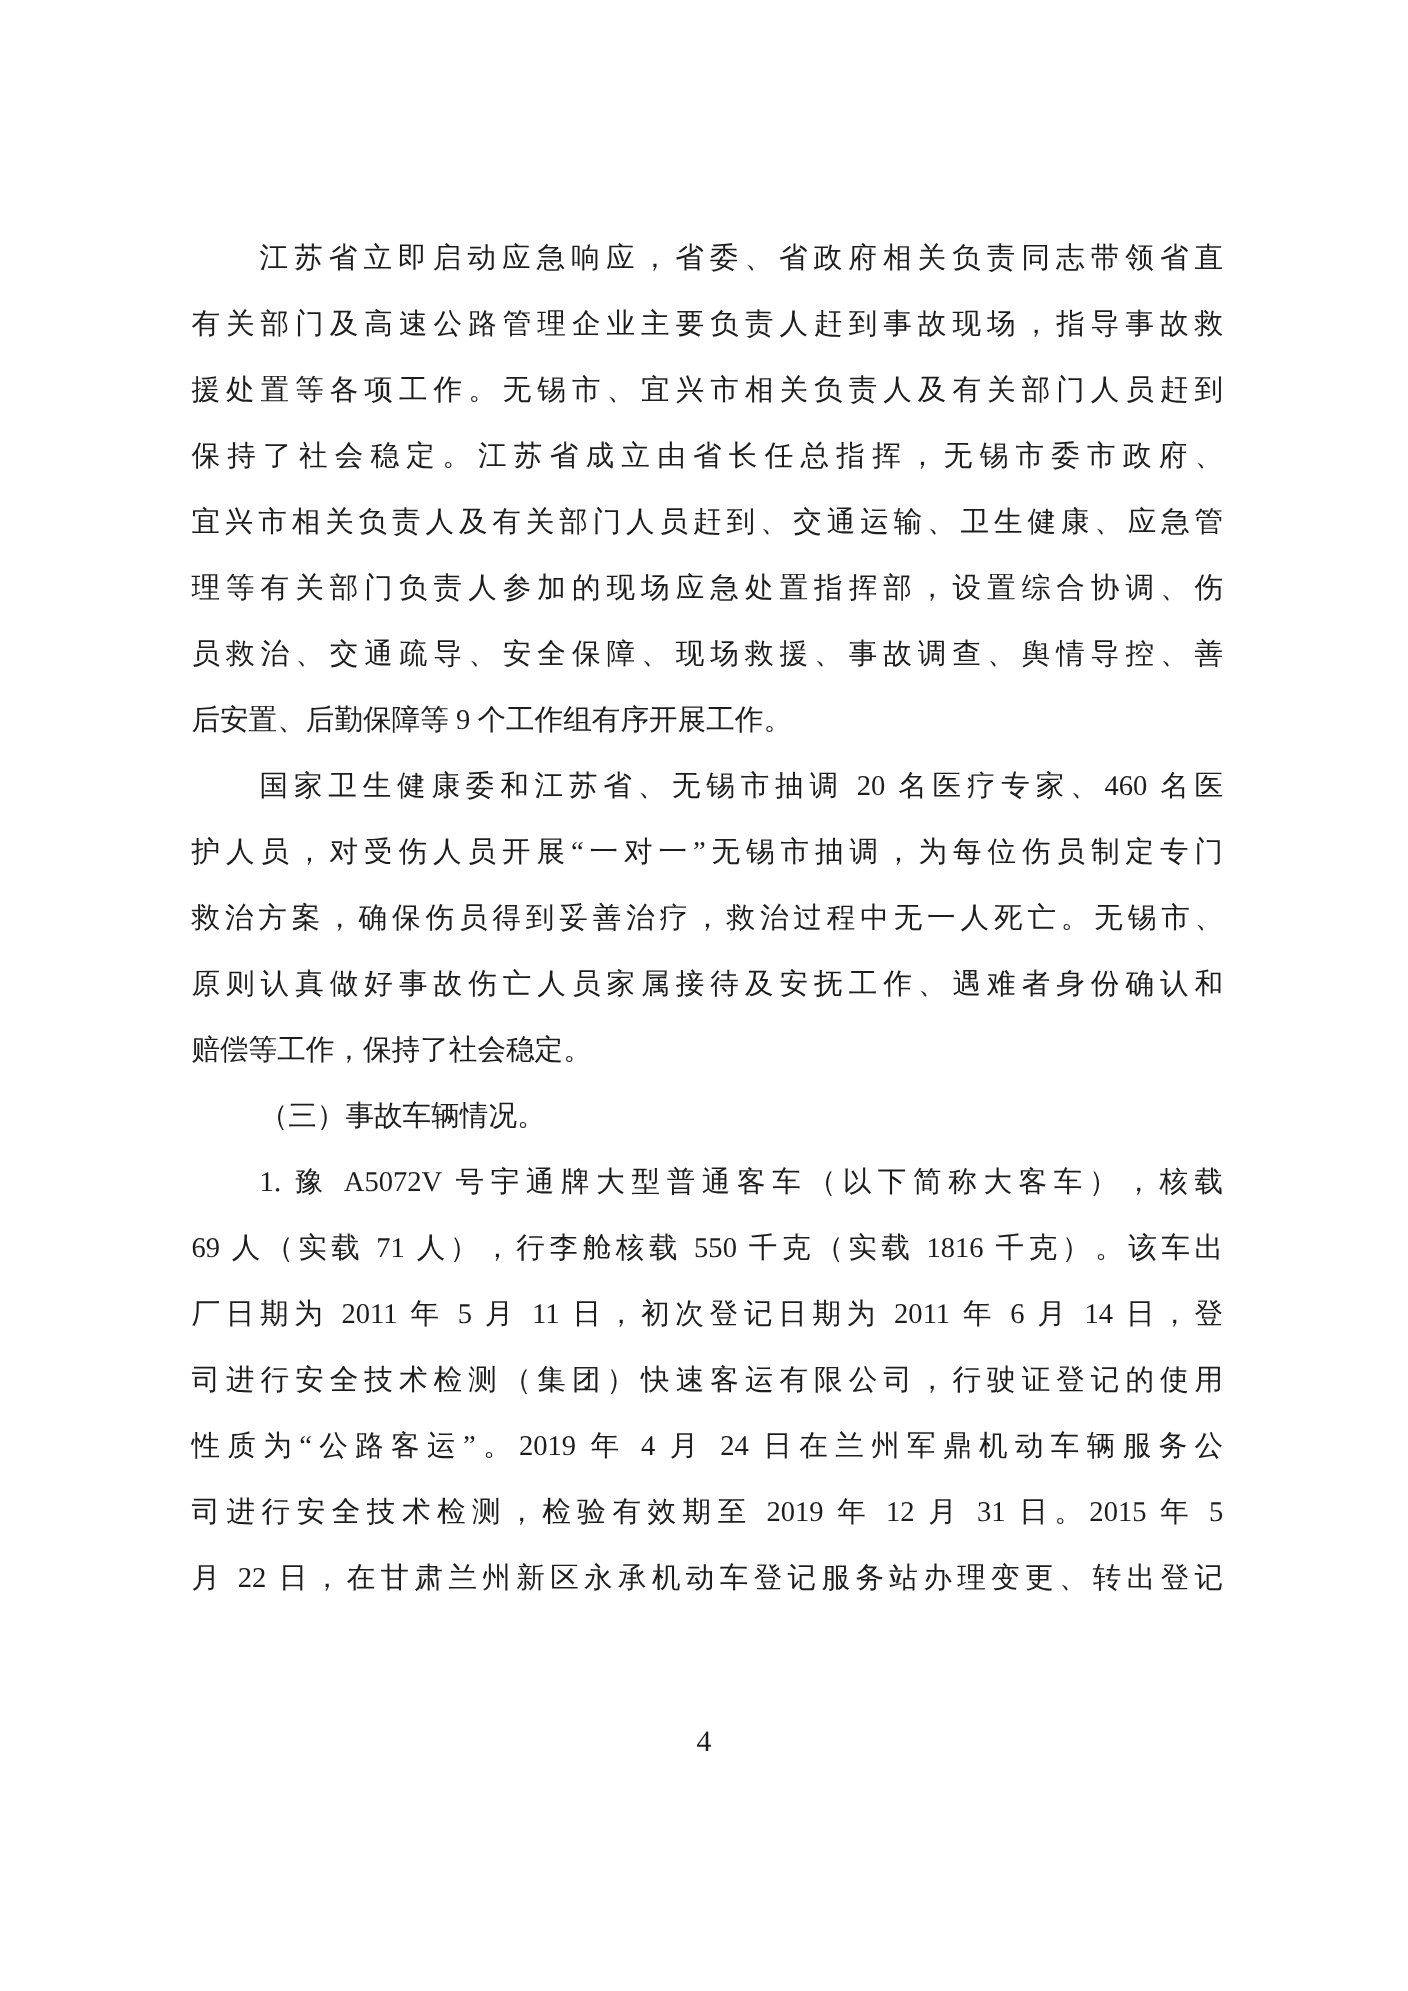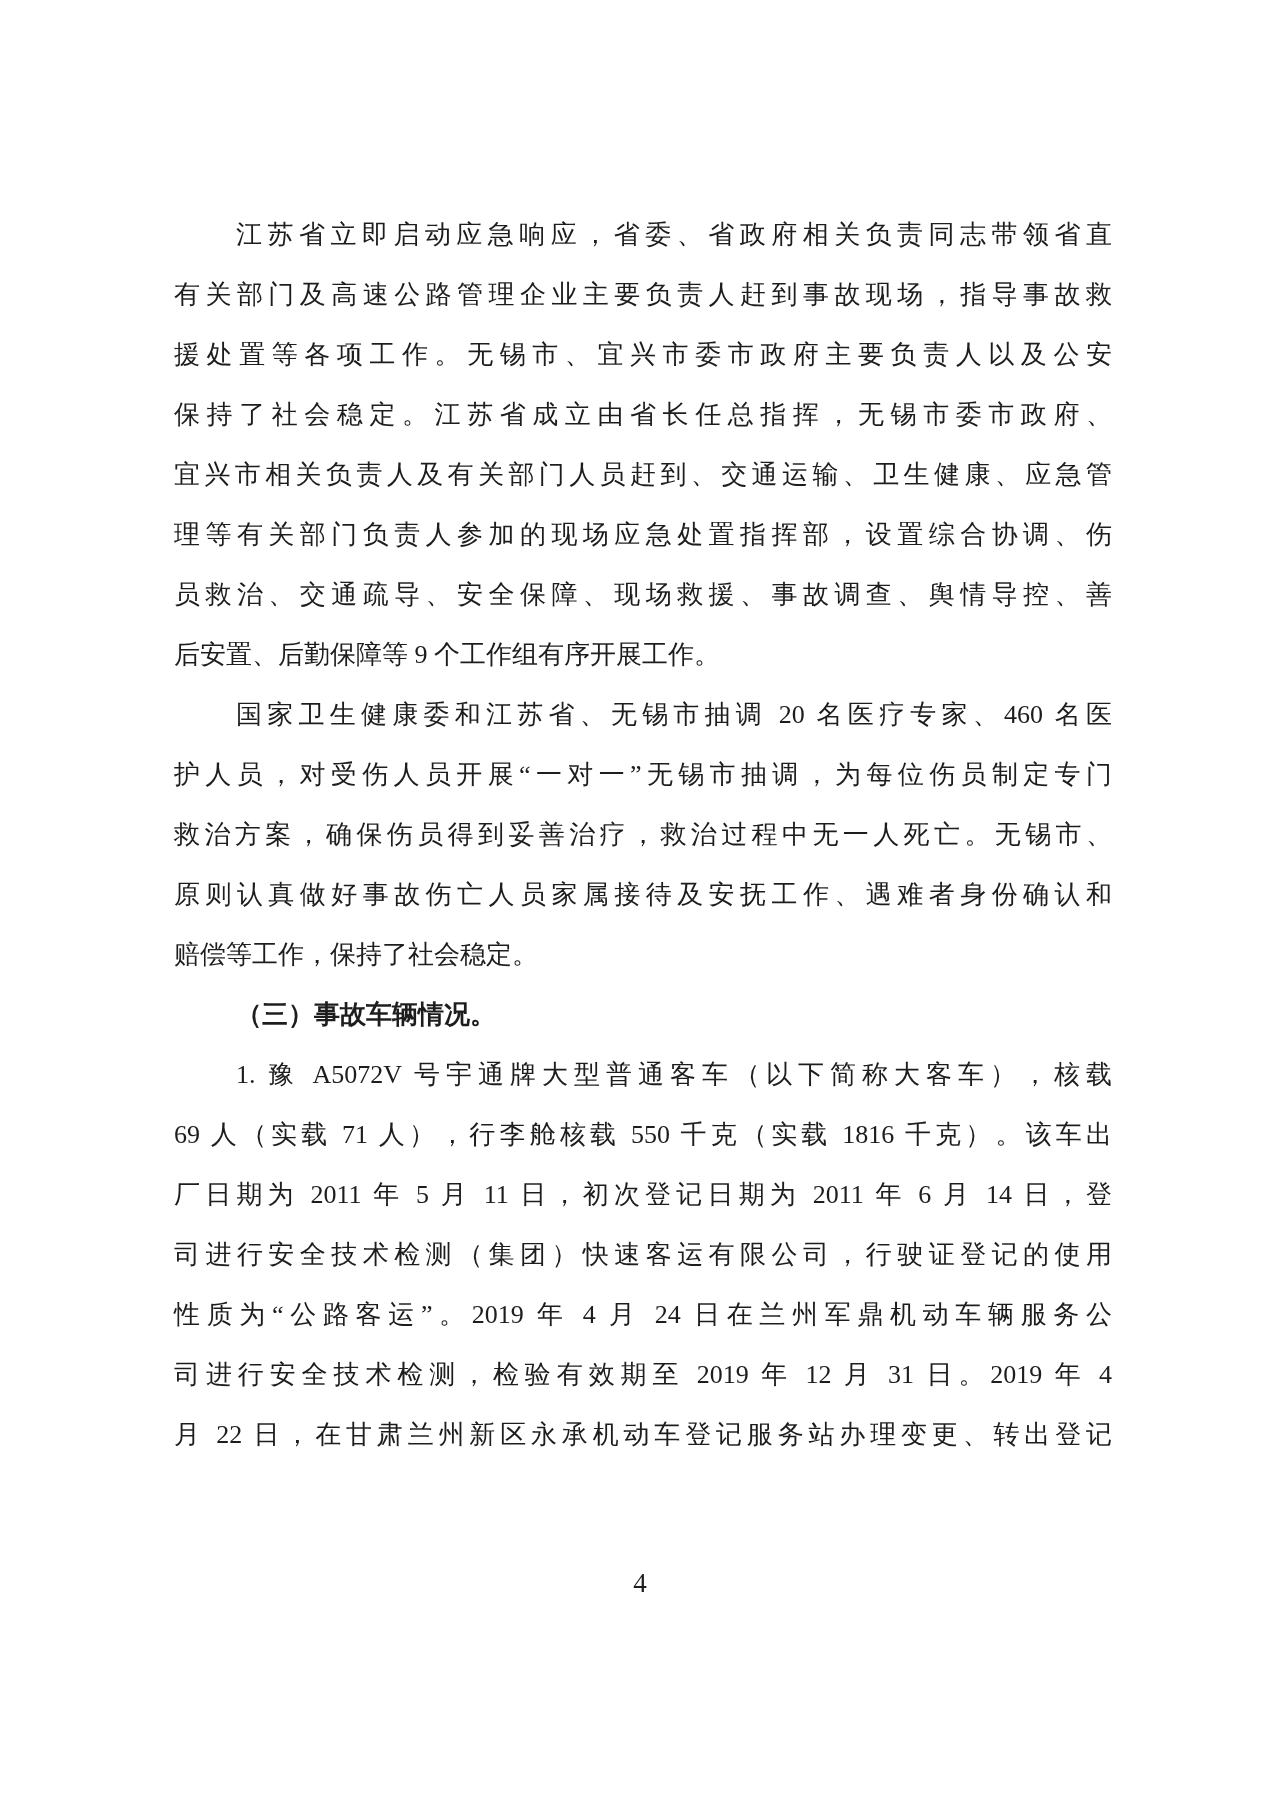--- a/index.html
+++ b/index.html
@@ -31,54 +31,54 @@
   }
   .justify {
     text-align: justify;
     text-align-last: justify;
     text-justify: inter-character;
   }
   .indent {
     padding-left: 62px;
   }
   .bold {
-    font-weight: bold;
+    font-weight: normal;
   }
   .footer-page-number {
     position: absolute;
     top: 1553px;
     left: 0;
     width: 100%;
     text-align: center;
     font-size: 27px;
     line-height: 60px;
     color: #1d1d1d;
   }
 </style>
 </head>
 <body>
 
 <div class="page">
   <div class="text-block">
     <div class="line indent justify">江苏省立即启动应急响应，省委、省政府相关负责同志带领省直</div>
     <div class="line justify">有关部门及高速公路管理企业主要负责人赶到事故现场，指导事故救</div>
-    <div class="line justify">援处置等各项工作。无锡市、宜兴市委市政府主要负责人以及公安</div>
+    <div class="line justify">援处置等各项工作。无锡市、宜兴市相关负责人及有关部门人员赶到</div>
     <div class="line justify">保持了社会稳定。江苏省成立由省长任总指挥，无锡市委市政府、</div>
     <div class="line justify">宜兴市相关负责人及有关部门人员赶到、交通运输、卫生健康、应急管</div>
     <div class="line justify">理等有关部门负责人参加的现场应急处置指挥部，设置综合协调、伤</div>
     <div class="line justify">员救治、交通疏导、安全保障、现场救援、事故调查、舆情导控、善</div>
     <div class="line">后安置、后勤保障等 9 个工作组有序开展工作。</div>
     <div class="line indent justify">国家卫生健康委和江苏省、无锡市抽调 20 名医疗专家、460 名医</div>
     <div class="line justify">护人员，对受伤人员开展“一对一”无锡市抽调，为每位伤员制定专门</div>
     <div class="line justify">救治方案，确保伤员得到妥善治疗，救治过程中无一人死亡。无锡市、</div>
     <div class="line justify">原则认真做好事故伤亡人员家属接待及安抚工作、遇难者身份确认和</div>
     <div class="line">赔偿等工作，保持了社会稳定。</div>
     <div class="line indent bold">（三）事故车辆情况。</div>
     <div class="line indent justify">1. 豫 A5072V 号宇通牌大型普通客车（以下简称大客车），核载</div>
     <div class="line justify">69 人（实载 71 人），行李舱核载 550 千克（实载 1816 千克）。该车出</div>
     <div class="line justify">厂日期为 2011 年 5 月 11 日，初次登记日期为 2011 年 6 月 14 日，登</div>
     <div class="line justify">司进行安全技术检测（集团）快速客运有限公司，行驶证登记的使用</div>
     <div class="line justify">性质为“公路客运”。2019 年 4 月 24 日在兰州军鼎机动车辆服务公</div>
-    <div class="line justify">司进行安全技术检测，检验有效期至 2019 年 12 月 31 日。2019 年 4</div>
+    <div class="line justify">司进行安全技术检测，检验有效期至 2019 年 12 月 31 日。2015 年 5</div>
     <div class="line justify">月 22 日，在甘肃兰州新区永承机动车登记服务站办理变更、转出登记</div>
   </div>
   <div class="footer-page-number">4</div>
 </div>
 
 </body></html>

